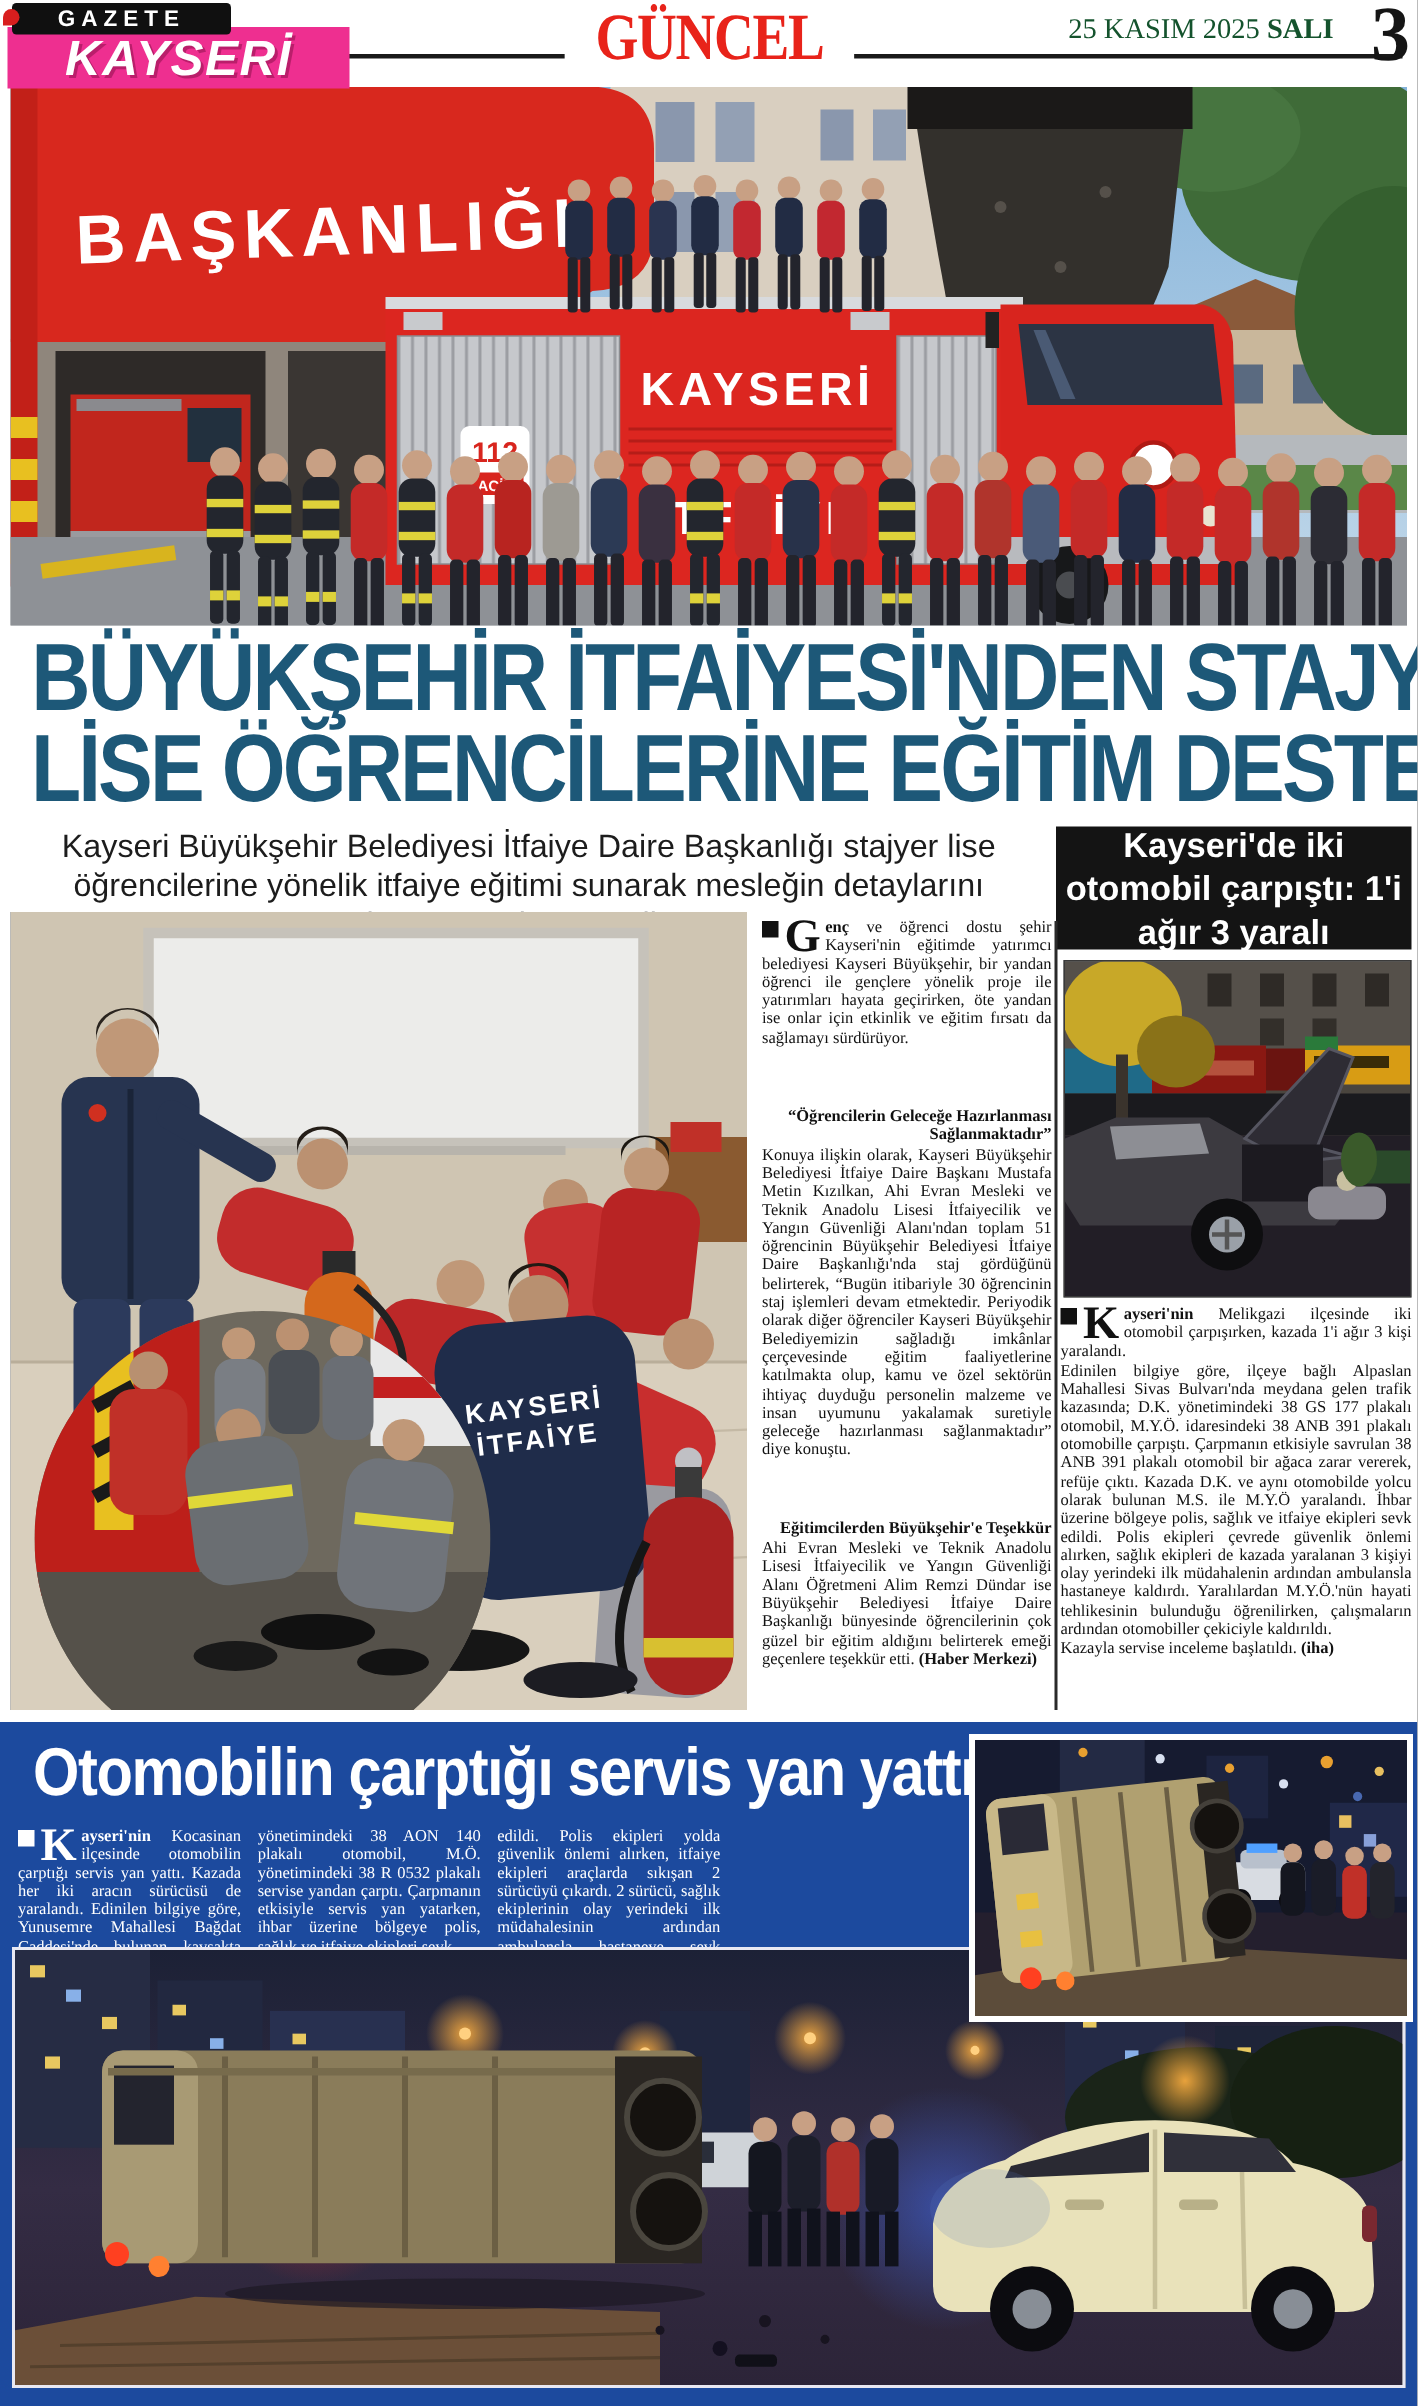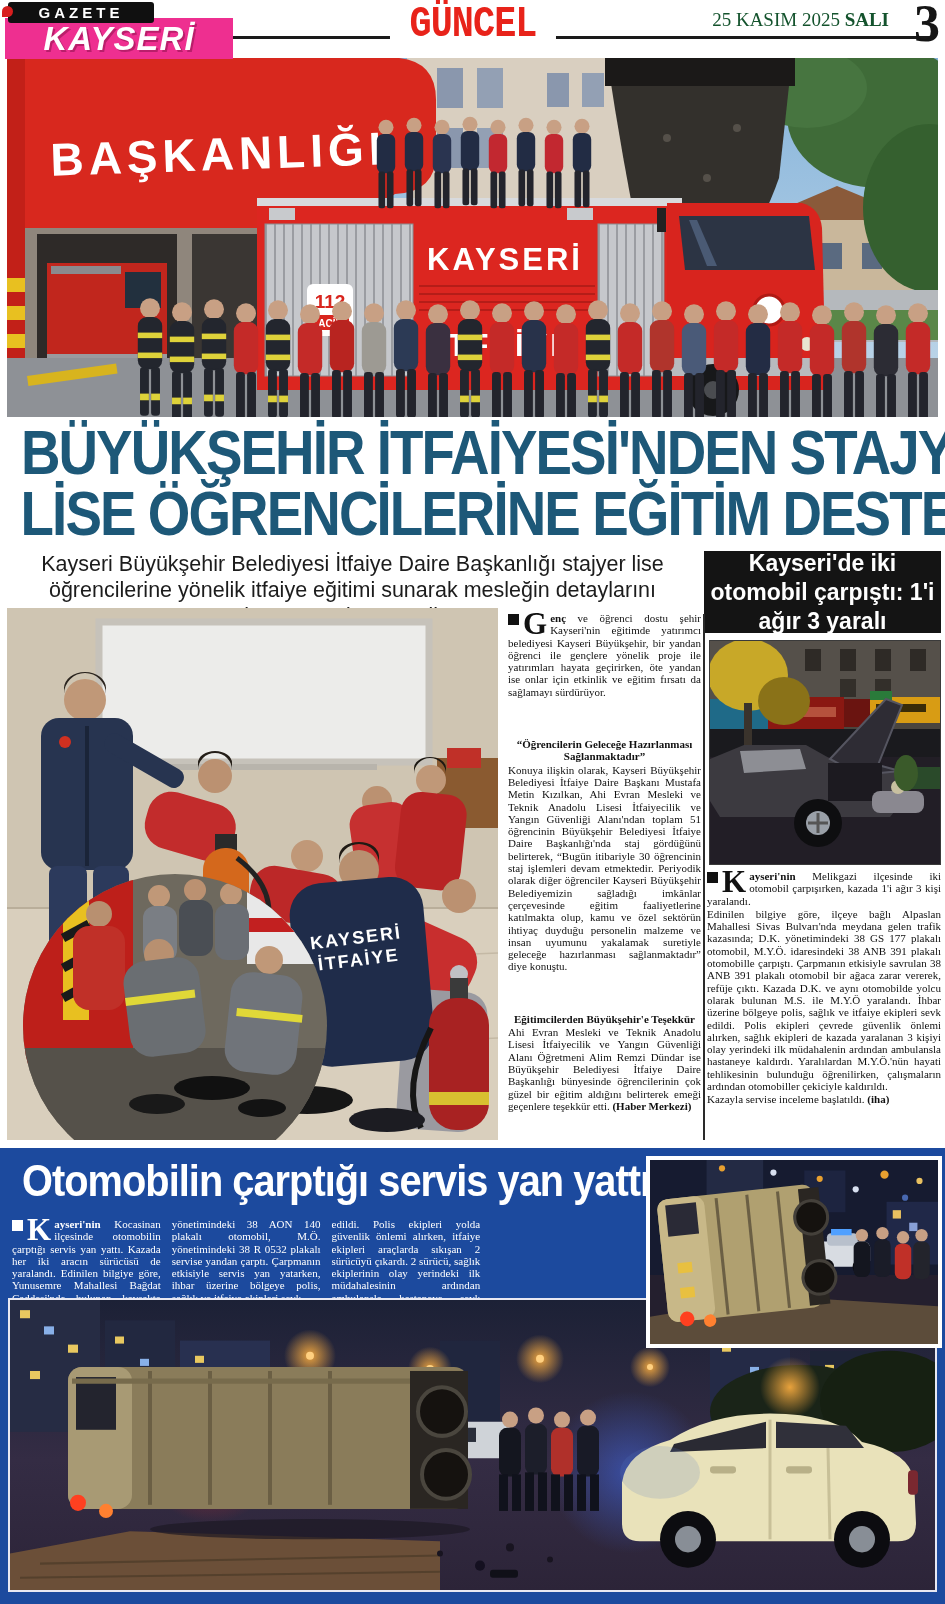--- a/index.html
+++ b/index.html
@@ -10,21 +10,21 @@
   .logo-black{left:8px;top:2px;width:146px;height:21px;background:#101010;border-radius:3px;
     color:#fff;font-family:"Liberation Sans",sans-serif;font-weight:bold;font-size:15px;
     letter-spacing:4px;text-align:center;line-height:21px;z-index:3;}
   .logo-flame{left:2px;top:6px;width:11px;height:11px;background:#d81e1e;border-radius:50% 50% 50% 0;z-index:4;}
   .logo-pink{left:5px;top:18px;width:228px;height:41px;background:#ee2f90;color:#fff;
     font-family:"Liberation Sans",sans-serif;font-weight:bold;font-style:italic;font-size:33px;
     line-height:41px;text-align:center;letter-spacing:1px;z-index:2;
     text-shadow:2px 2px 0 rgba(90,0,40,.35);}
   .hdr-line{left:153px;top:36px;width:782px;height:2.5px;background:#1a1a1a;}
   .guncel{left:50%;top:2px;transform:translateX(-50%);background:#fff;padding:0 14px;
-    color:#e8231a;font-family:Liberation Mono, monospace;font-weight:bold;font-size:40px;
+    color:#e8231a;font-family:Liberation Serif, serif;font-weight:bold;font-size:40px;
     letter-spacing:-1px;line-height:46px;z-index:2;display:inline-block;}
   .guncel span{display:inline-block;transform:scale(.92,1.1);}
   .hdr-date{top:9px;right:56px;font-size:19px;color:#14532d;}
   .hdr-date b{font-weight:bold;}
   .hdr-page{top:-6px;right:5px;font-size:52px;font-weight:bold;color:#151515;font-family:"Liberation Serif",serif;}
   
   .ph{overflow:hidden;background:#777;}
   .ph svg{display:block;width:100%;height:100%;}
   .top-photo{left:7px;top:58px;width:931px;height:359px;}
   .left-photo{left:7px;top:608px;width:491px;height:532px;}
@@ -37,21 +37,21 @@
   .subhead{left:4px;top:551px;width:697px;text-align:center;color:#1c1c1c;
     font-family:"Liberation Sans",sans-serif;font-size:21.5px;line-height:26px;}
   .sidebox{left:704px;top:551px;width:237px;height:82px;background:#141414;color:#fff;
     font-family:"Liberation Sans",sans-serif;font-weight:bold;font-size:23px;line-height:29px;
     display:flex;align-items:center;justify-content:center;text-align:center;padding:4px 6px;box-sizing:border-box;}
   
   .col{color:#111;font-size:11px;line-height:12.3px;text-align:justify;}
   .mid-col{left:508px;top:612px;width:193px;height:528px;}
   .right-col{left:707px;top:870px;width:234px;height:272px;}
   .col p{margin:0 0 1px 0;}
-  .col .sub{font-weight:bold;text-align:center;margin-top:40px;}
+  .col .sub{font-weight:bold;text-align:right;margin-top:40px;}
   .sq{float:left;width:11px;height:11px;background:#111;margin:2px 4px 0 0;}
   .dcap{float:left;font-size:31px;line-height:24px;font-weight:bold;padding:0 3px 0 0;}
   .vline{left:703px;top:614px;width:2px;height:526px;background:#2a2a2a;}
   
   .blue-sec{left:0;top:1148px;width:945px;height:456px;background:#1c4a9e;}
   .blue-hl{position:absolute;left:10px;top:8px;width:630px;text-align:center;color:#fff;
     font-family:"Liberation Sans",sans-serif;font-weight:bold;font-size:41px;line-height:50px;
     letter-spacing:-1px;}
   .blue-hl span{display:inline-block;transform:scale(.97,1.1);white-space:nowrap;}
   .blue-cols{position:absolute;left:12px;top:70px;width:628px;display:grid;

